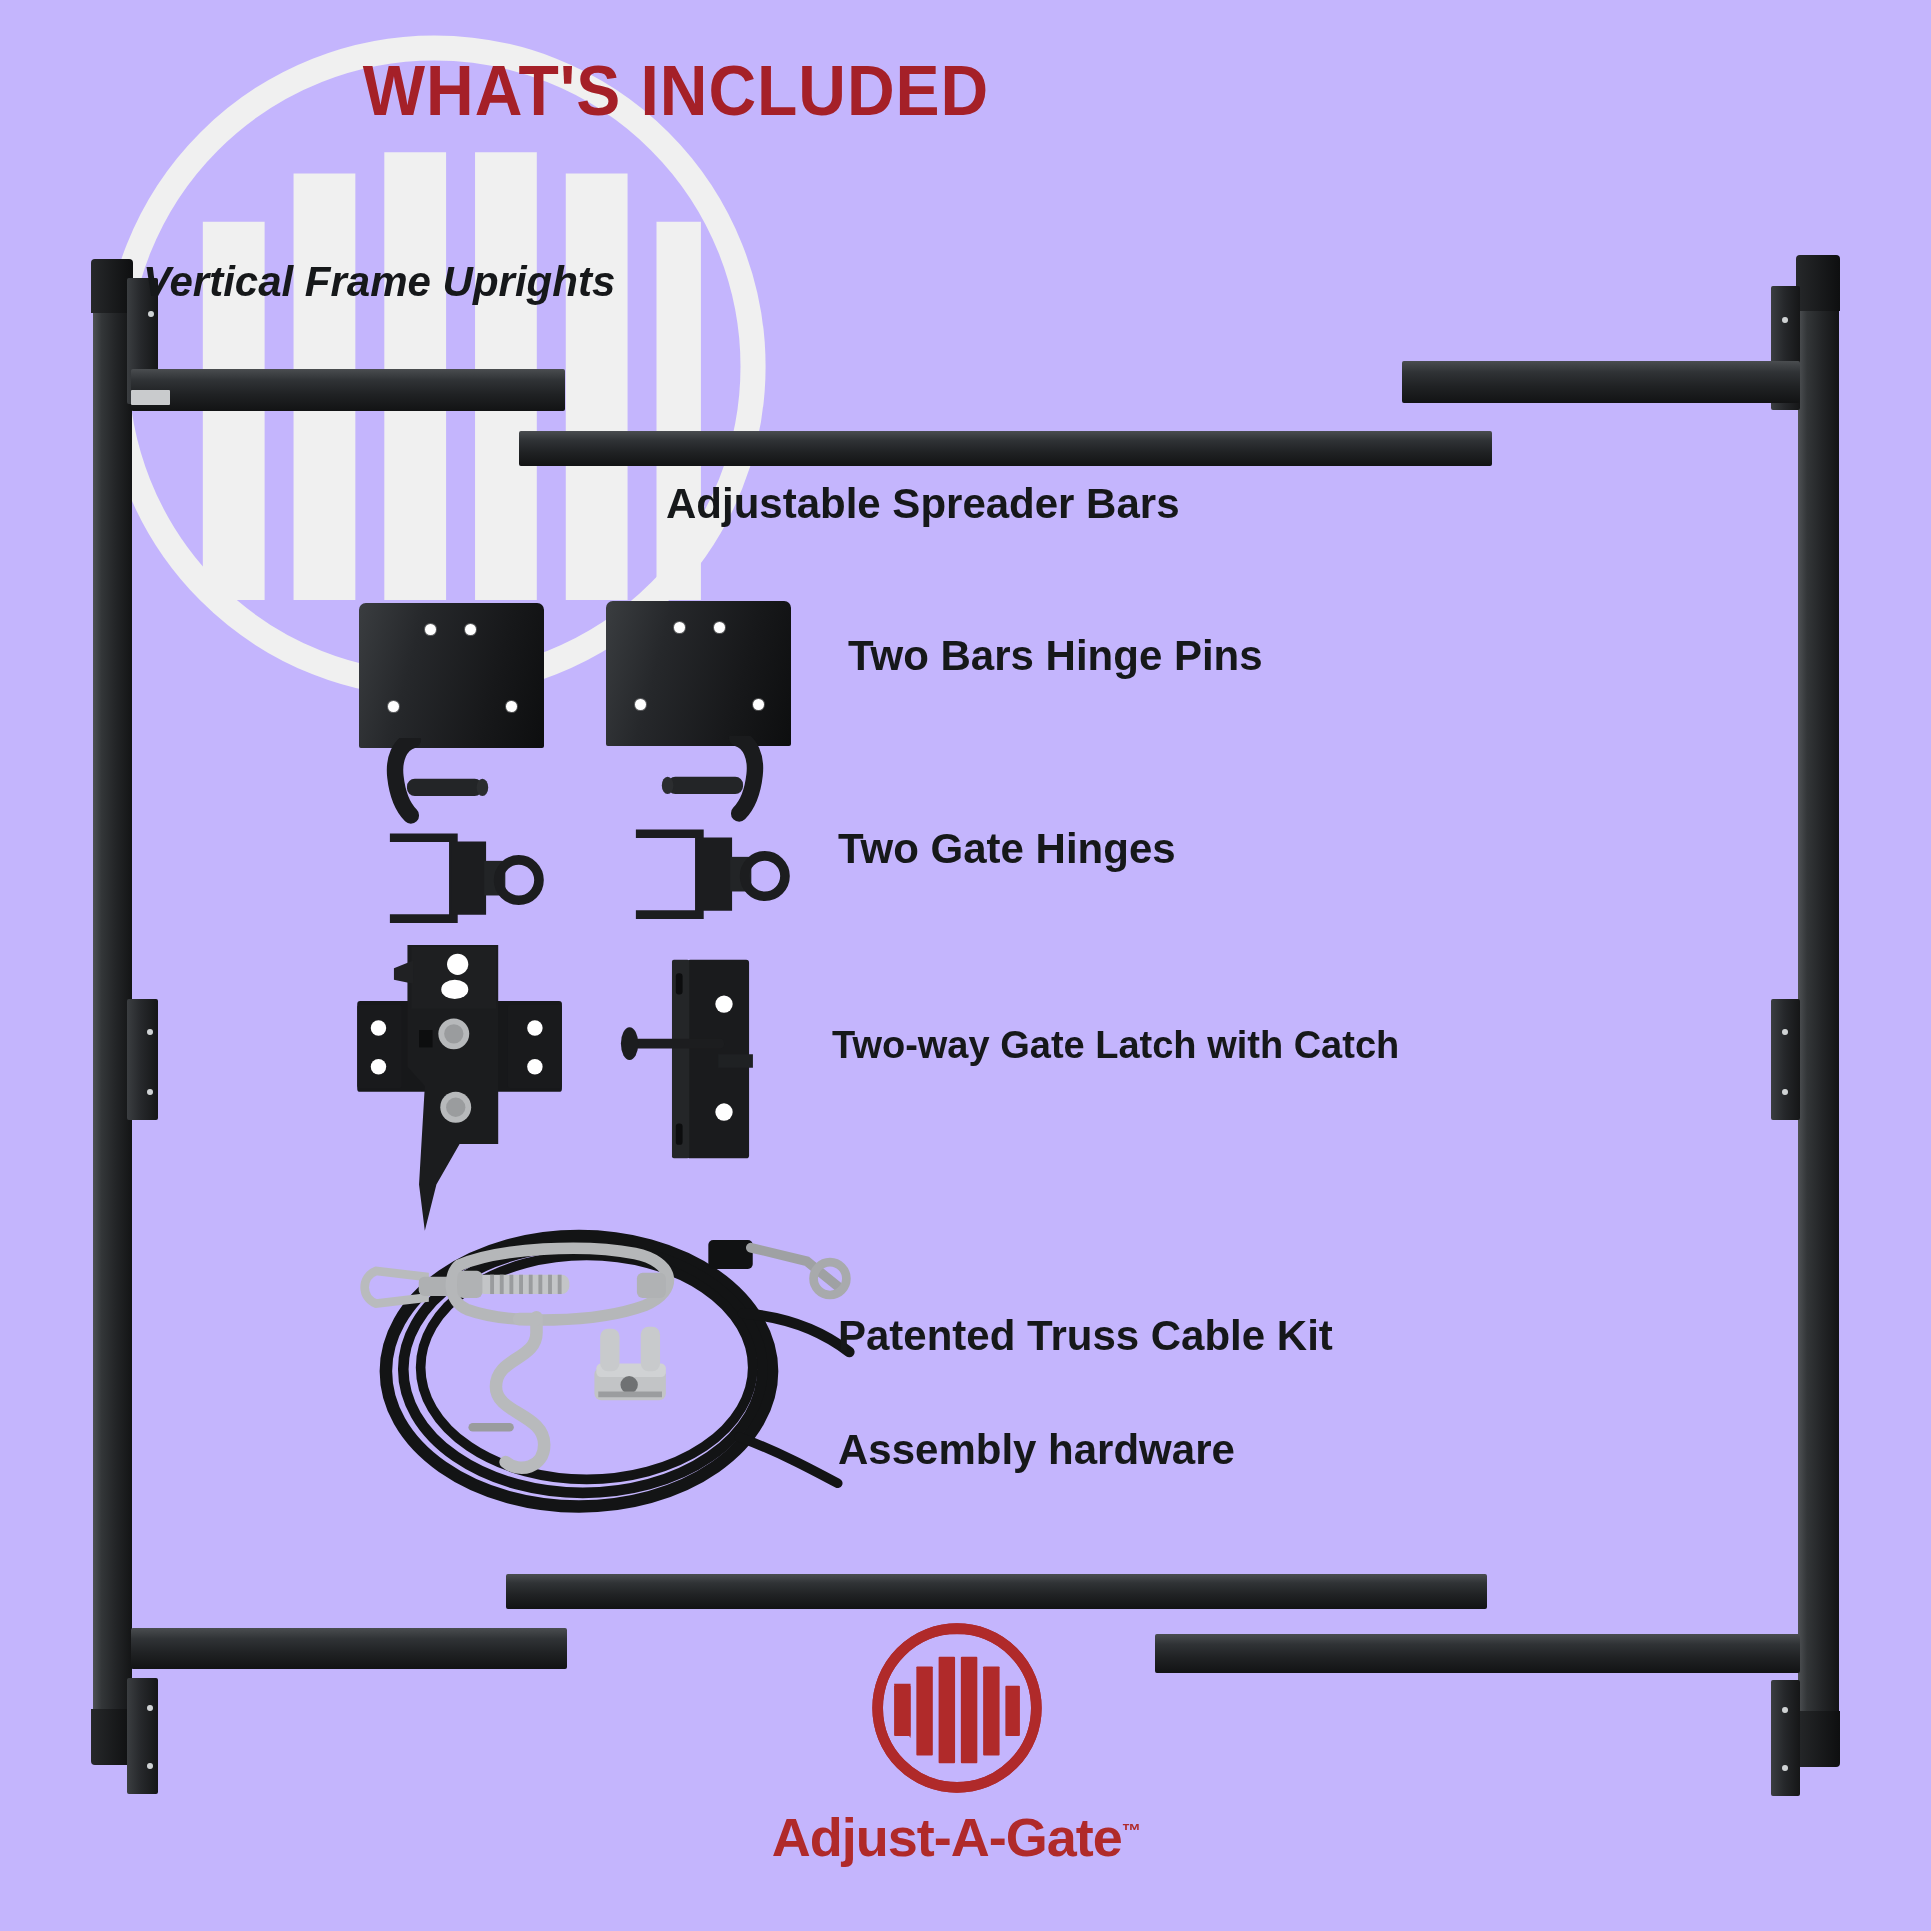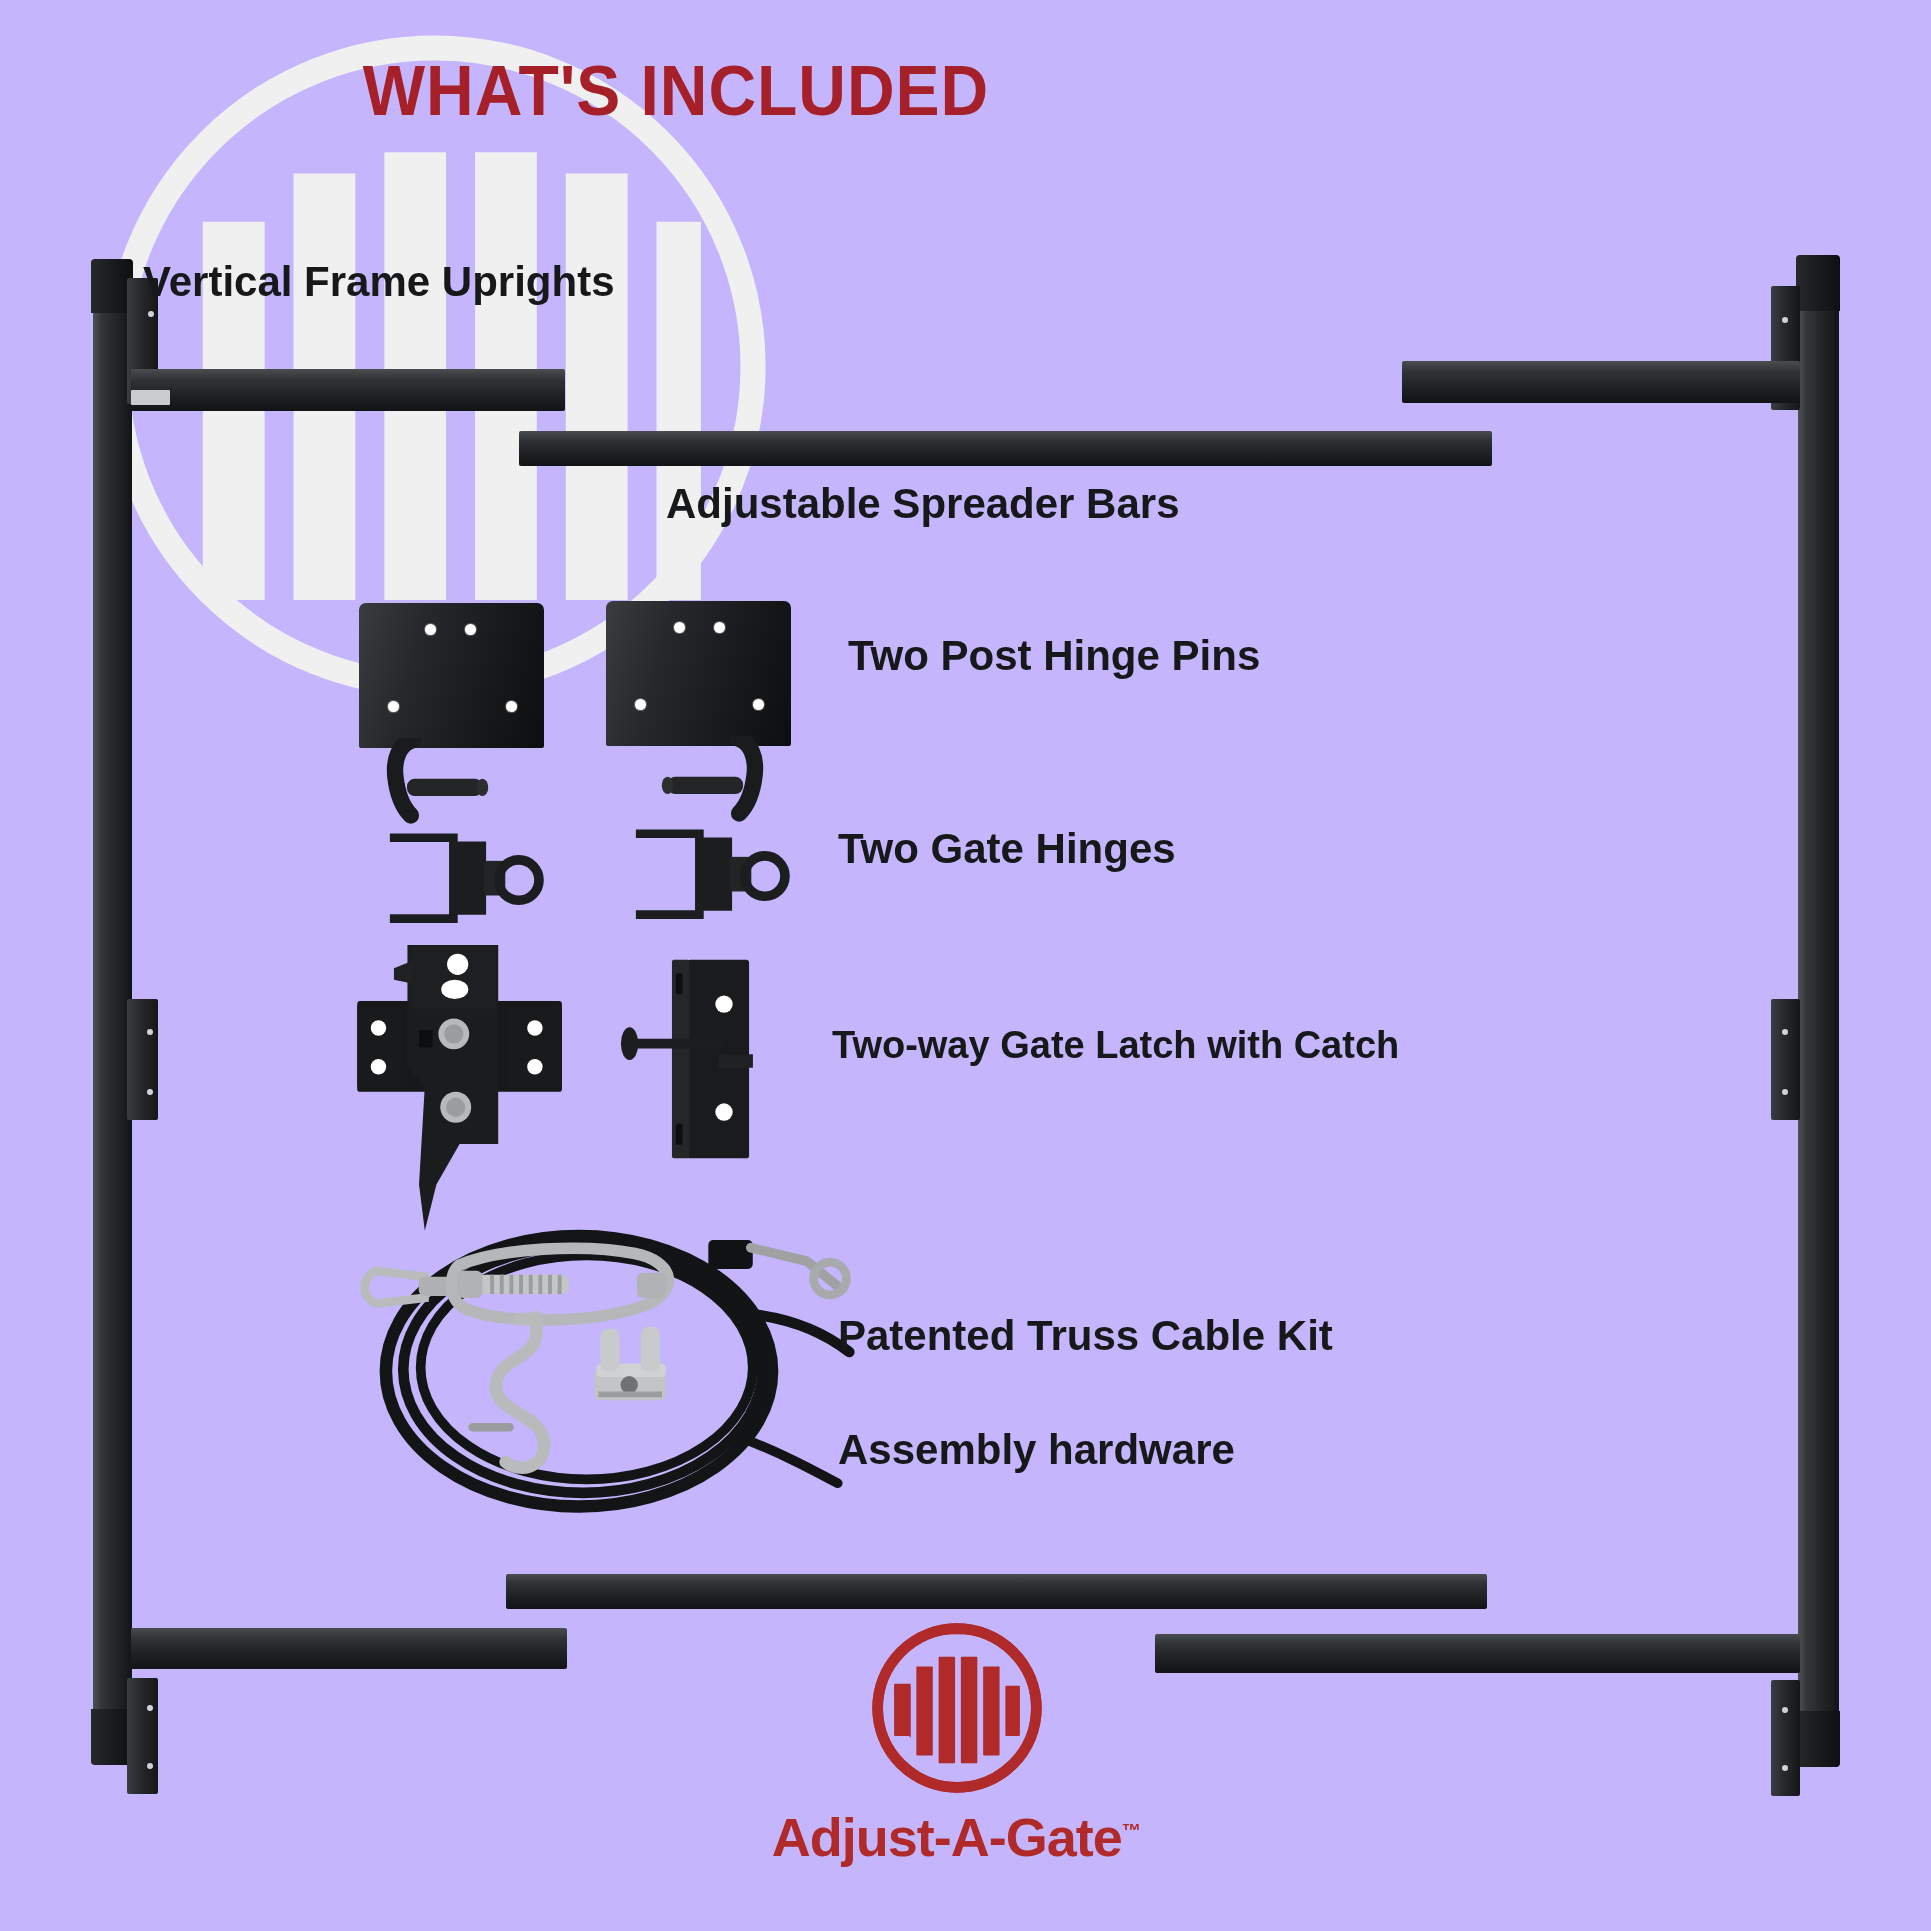--- a/index.html
+++ b/index.html
@@ -324,25 +324,25 @@
     <g>
       <rect x="248" y="168" width="74" height="34" rx="7" fill="#c2c4c6"></rect>
       <rect x="250" y="164" width="72" height="14" rx="5" fill="#d0d2d4"></rect>
       <rect x="254" y="128" width="20" height="44" rx="8" fill="#c8cacc"></rect>
       <rect x="296" y="126" width="20" height="46" rx="8" fill="#c8cacc"></rect>
       <circle cx="284" cy="186" r="9" fill="#6f7173"></circle>
       <path d="M252 196 L318 196" stroke="#9b9d9f" stroke-width="6"></path>
     </g>
   </svg>
 
-  <div class="label" style="left:143px; top:261px; font-size:42px;">Vertical Frame Uprights</div>
+  <div class="label" style="left:143px; top:261px; font-size:42px;font-style:italic;">Vertical Frame Uprights</div>
 
   <div class="label" style="left:666px; top:483px; font-size:42px;">Adjustable Spreader Bars</div>
 
-  <div class="label" style="left:848px; top:635px; font-size:42px;">Two Post Hinge Pins</div>
+  <div class="label" style="left:848px; top:635px; font-size:42px;">Two Bars Hinge Pins</div>
 
   <div class="label" style="left:838px; top:828px; font-size:42px;">Two Gate Hinges</div>
 
   <div class="label" style="left:832px; top:1026px; font-size:38px;">Two-way Gate Latch with Catch</div>
 
   <div class="label" style="left:838px; top:1429px; font-size:42px;">Assembly hardware</div>
 
   <div class="label" style="left:838px; top:1315px; font-size:42px;">Patented Truss Cable Kit</div>
 
   <div id="logo-wrap">

